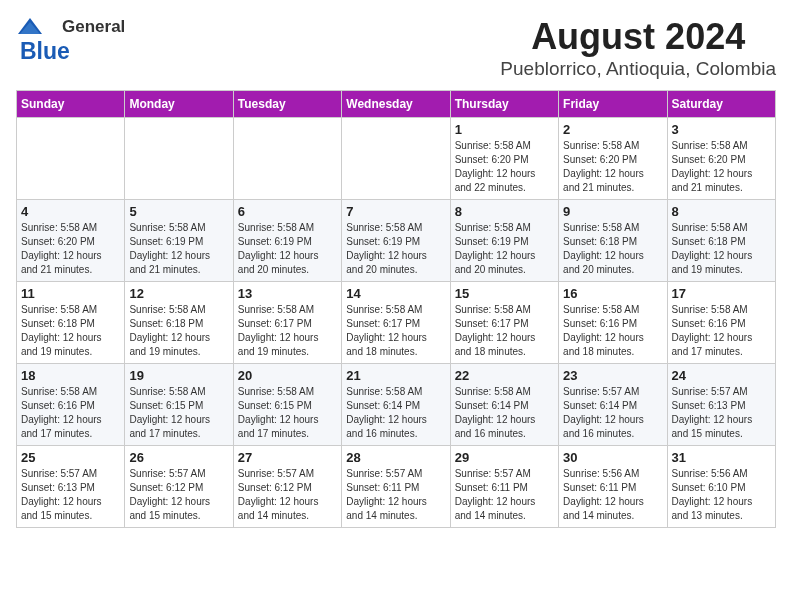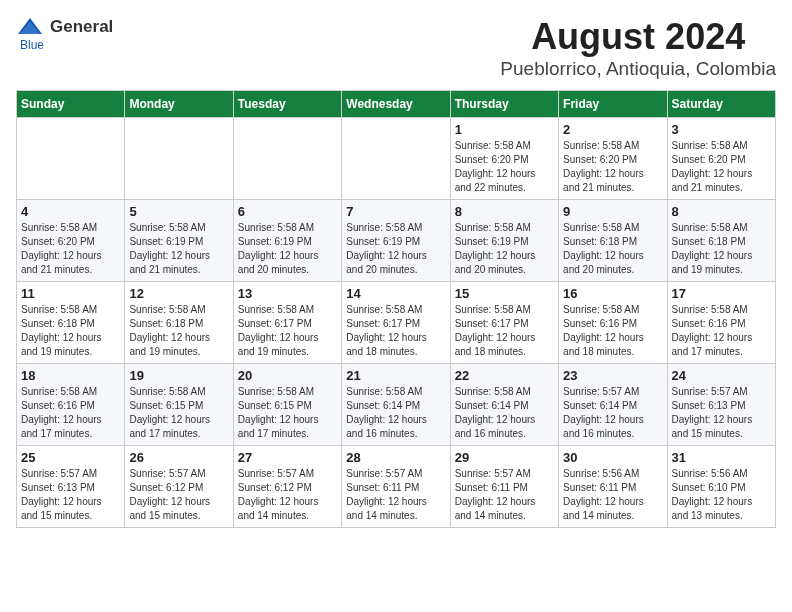--- a/index.html
+++ b/index.html
@@ -17,41 +17,41 @@
       margin-bottom: 10px;
     }
     .logo {
       display: flex;
       flex-direction: column;
       align-items: flex-start;
     }
     .logo-row {
       display: flex;
       align-items: center;
-      gap: 6px;
+      gap: 18px;
     }
     .title-area {
       text-align: center;
     }
     .main-title {
       font-size: 36px;
       font-weight: bold;
       color: #222;
     }
     .subtitle {
       font-size: 19px;
       color: #444;
     }
     table {
       width: 100%;
       border-collapse: collapse;
       font-size: 11px;
     }
     th {
-      background-color: #15803d;
+      background-color: #a21caf;
       color: white;
       padding: 6px 4px;
       text-align: left;
       font-size: 12px;
       font-weight: bold;
       border: 1px solid #ccc;
     }
     td {
       border: 1px solid #ccc;
       padding: 4px;
@@ -90,21 +90,21 @@
 
 <div class="header-area">
   <div class="logo">
     <div class="logo-row">
       <svg width="28" height="22" viewBox="0 0 28 22">
         <polygon points="14,2 26,18 2,18" fill="#1a5bb5"></polygon>
         <polygon points="14,6 24,18 4,18" fill="#4a90d9" opacity="0.5"></polygon>
       </svg>
       <span style="font-size:17px;font-weight:bold;color:#333;">General</span>
     </div>
-    <span style="font-size:12px;font-weight:normal;color:#1a5bb5;margin-left:4px;">Blue</span>
+    <span style="font-size:23px;font-weight:bold;color:#1a5bb5;margin-left:4px;">Blue</span>
   </div>
   <div class="title-area">
     <div class="main-title">August 2024</div>
     <div class="subtitle">Pueblorrico, Antioquia, Colombia</div>
   </div>
 </div>
 
 <table>
   <thead>
     <tr id="header-row">

